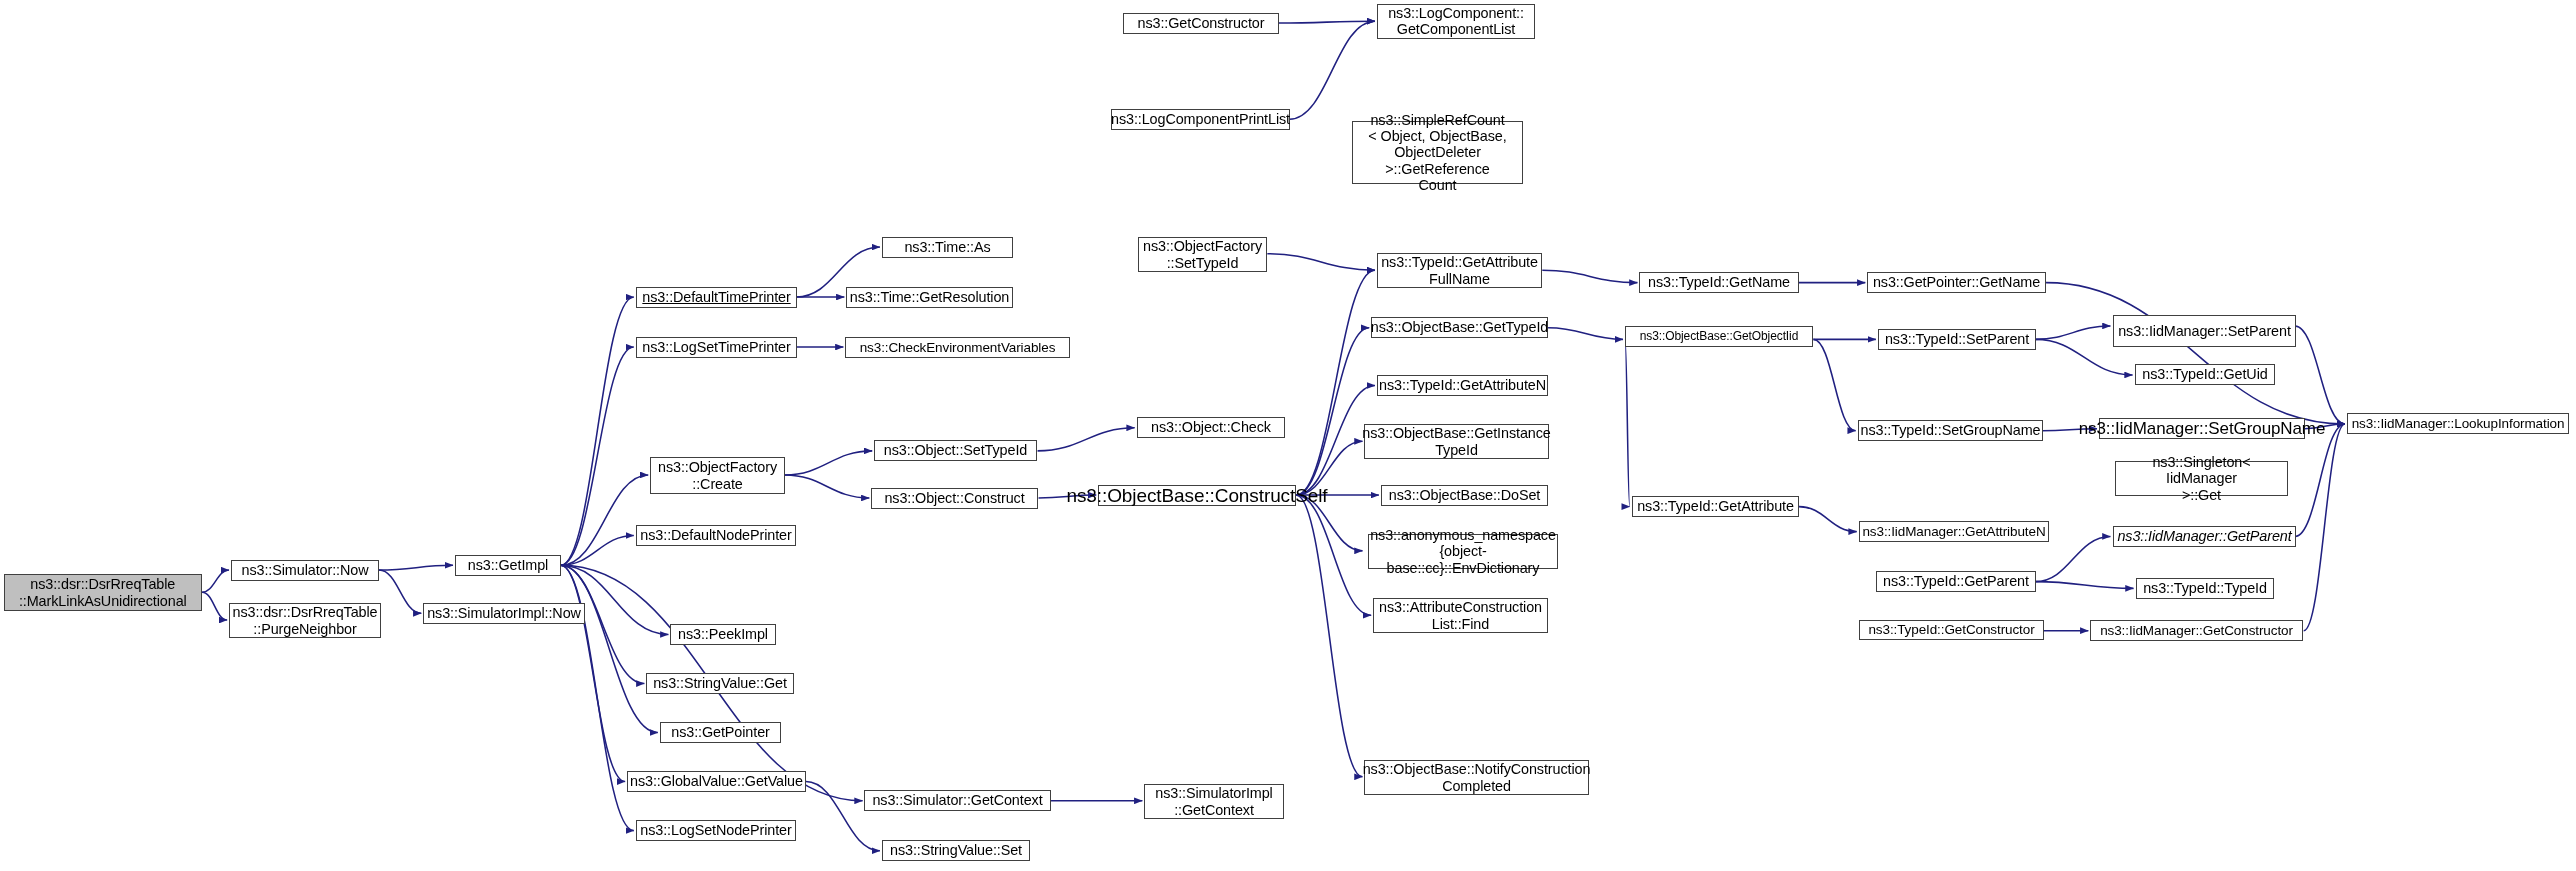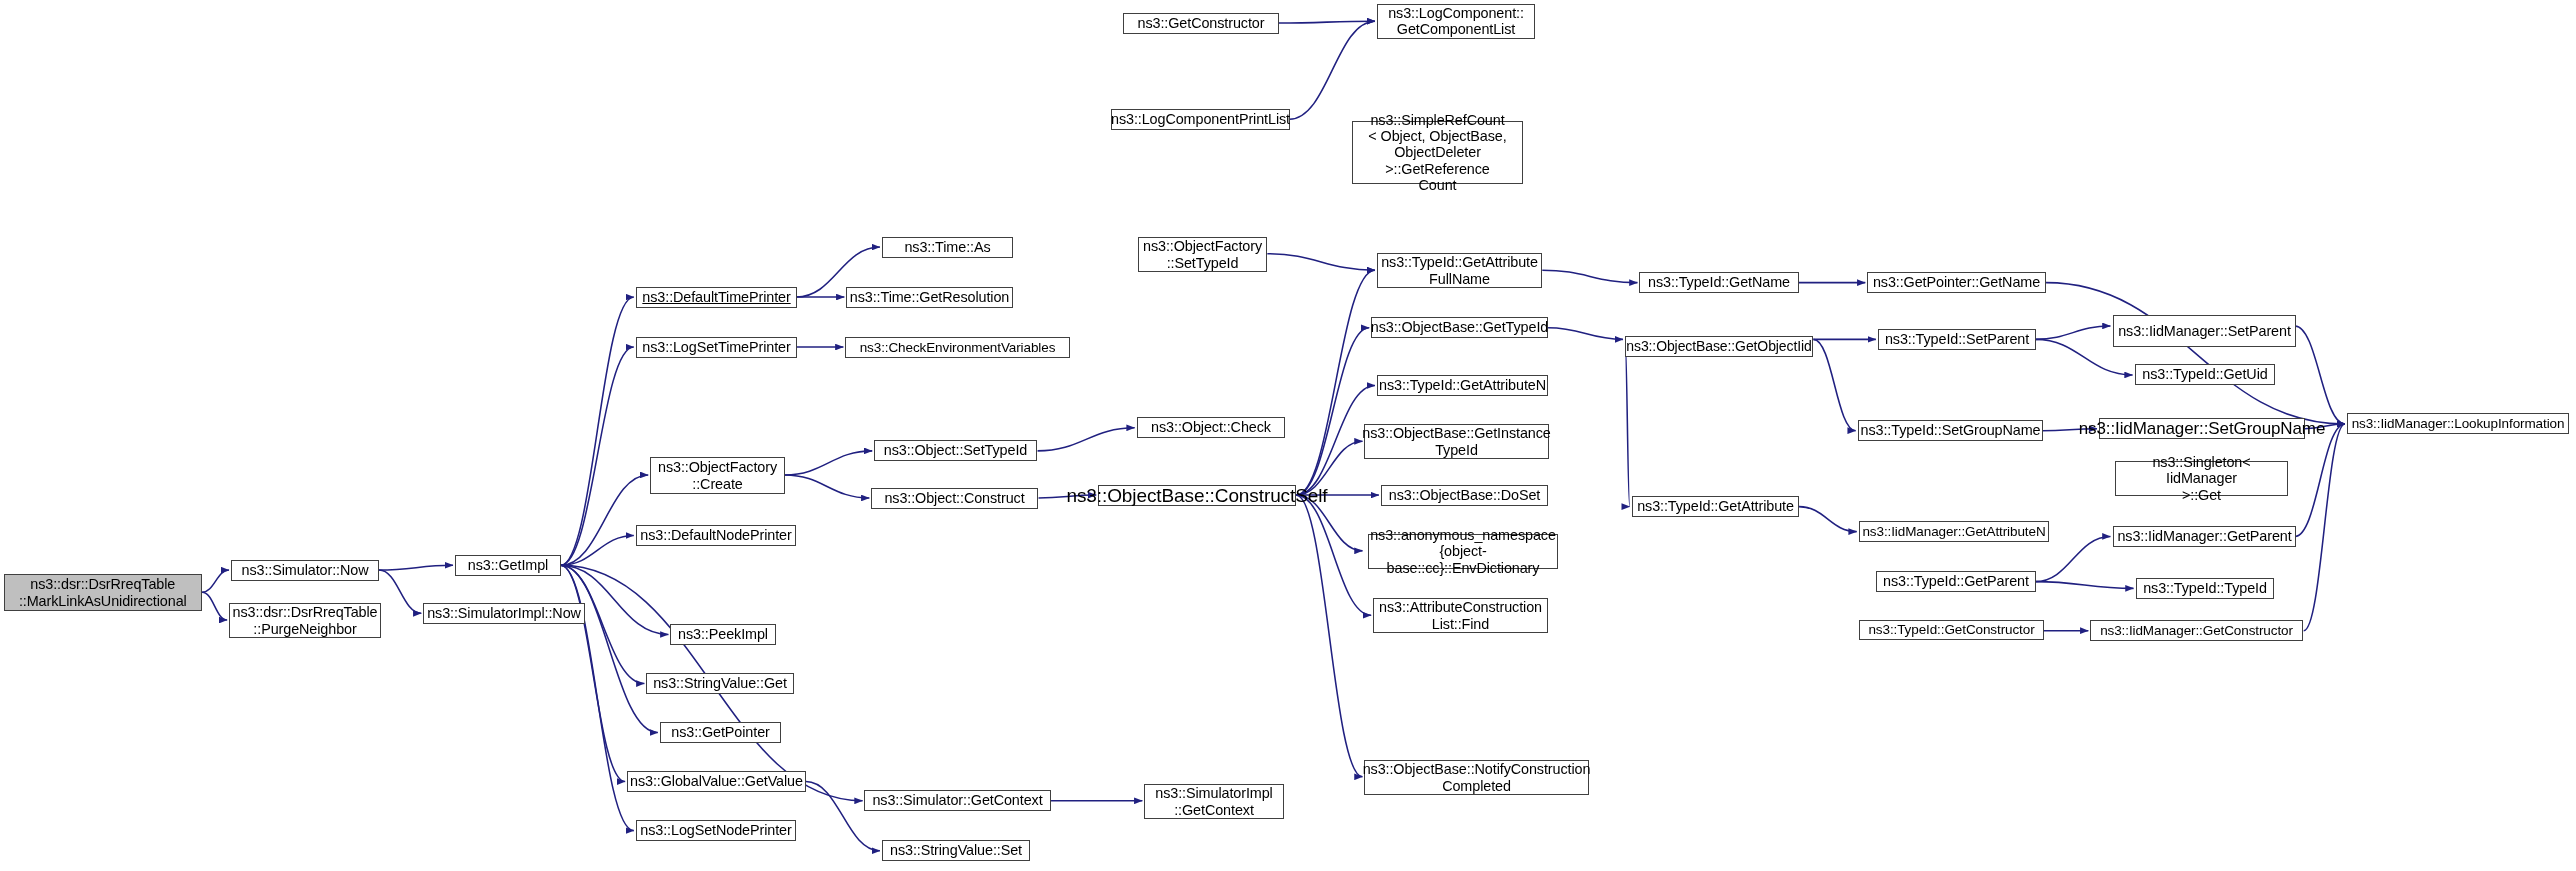--- a/index.html
+++ b/index.html
@@ -123,32 +123,32 @@
       <div class="node" style="left: 1364px; top: 424px; width: 185px; height: 35px;">ns3::ObjectBase::GetInstance
 TypeId</div>
       <div class="node" style="left: 1381px; top: 485px; width: 167px; height: 21px;">ns3::ObjectBase::DoSet</div>
       <div class="node" style="left: 1368px; top: 534px; width: 190px; height: 35px;">ns3::anonymous_namespace
 {object-base::cc}::EnvDictionary</div>
       <div class="node" style="left: 1373px; top: 598px; width: 175px; height: 35px;">ns3::AttributeConstruction
 List::Find</div>
       <div class="node" style="left: 1364px; top: 760px; width: 225px; height: 35px;">ns3::ObjectBase::NotifyConstruction
 Completed</div>
       <div class="node" style="left: 1639px; top: 272px; width: 160px; height: 21px;">ns3::TypeId::GetName</div>
-      <div class="node" style="left: 1625px; top: 336px; width: 188px; height: 21px; font-size: 14px;">ns3::ObjectBase::GetObjectIid</div>
+      <div class="node" style="left: 1625px; top: 326px; width: 188px; height: 21px; font-size: 12px;">ns3::ObjectBase::GetObjectIid</div>
       <div class="node" style="left: 1632px; top: 496px; width: 167px; height: 21px;">ns3::TypeId::GetAttribute</div>
       <div class="node" style="left: 1867px; top: 272px; width: 179px; height: 21px;">ns3::GetPointer::GetName</div>
       <div class="node" style="left: 1878px; top: 329px; width: 158px; height: 21px;">ns3::TypeId::SetParent</div>
       <div class="node" style="left: 1858px; top: 420px; width: 185px; height: 21px;">ns3::TypeId::SetGroupName</div>
       <div class="node" style="left: 1859px; top: 521px; width: 190px; height: 21px; font-size: 13.5px;">ns3::IidManager::GetAttributeN</div>
       <div class="node" style="left: 1876px; top: 571px; width: 160px; height: 21px;">ns3::TypeId::GetParent</div>
       <div class="node" style="left: 1859px; top: 620px; width: 185px; height: 20px; font-size: 13.5px;">ns3::TypeId::GetConstructor</div>
       <div class="node" style="left: 2113px; top: 315px; width: 183px; height: 32px;">ns3::IidManager::SetParent</div>
       <div class="node" style="left: 2135px; top: 364px; width: 140px; height: 21px;">ns3::TypeId::GetUid</div>
       <div class="node" style="left: 2099px; top: 418px; width: 206px; height: 21px; font-size: 17px;">ns3::IidManager::SetGroupName</div>
       <div class="node" style="left: 2115px; top: 461px; width: 173px; height: 35px;">ns3::Singleton&lt; IidManager
 &gt;::Get</div>
-      <div class="node" style="left: 2113px; top: 526px; width: 183px; height: 21px;">ns3::IidManager::GetParent</div>
+      <div class="node" style="left: 2113px; top: 526px; width: 183px; height: 21px; font-style: italic;">ns3::IidManager::GetParent</div>
       <div class="node" style="left: 2136px; top: 578px; width: 138px; height: 21px;">ns3::TypeId::TypeId</div>
       <div class="node" style="left: 2090px; top: 620px; width: 213px; height: 21px; font-size: 13.5px;">ns3::IidManager::GetConstructor</div>
       <div class="node" style="left: 2347px; top: 413px; width: 222px; height: 21px; font-size: 13.5px;">ns3::IidManager::LookupInformation</div>
     </div>
 </div>
 
 
 </body></html>

